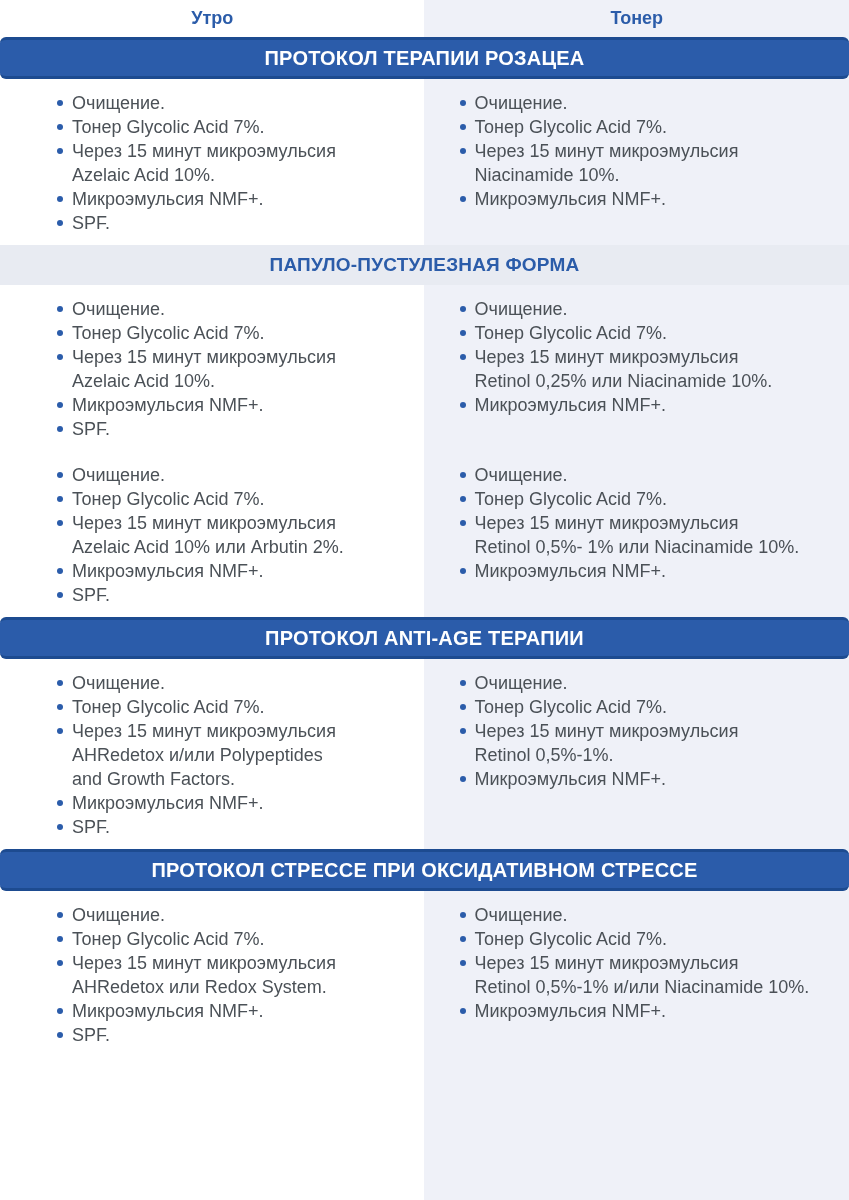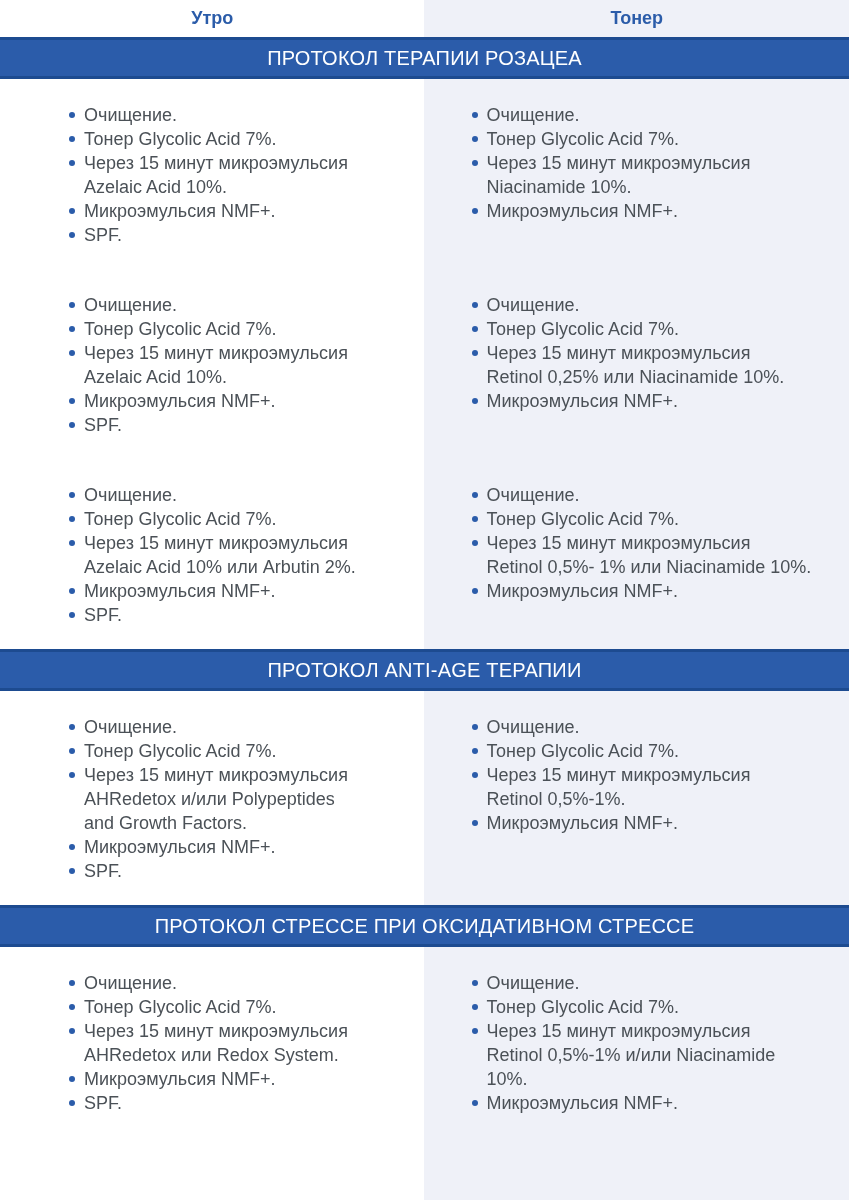--- a/index.html
+++ b/index.html
@@ -19,39 +19,39 @@
   .day-cell{
     width:50%;display:flex;align-items:center;justify-content:center;
     color:#2b5ca9;font-weight:bold;font-size:18px;
   }
   
   .banner-dark{
     flex:0 0 auto;
     background:#2b5caa;
     border-top:3px solid #1d4b90;
     border-bottom:3px solid #1d4b90;
-    color:#ffffff;font-weight:normal;font-size:20px;
+    color:#ffffff;font-weight:bold;font-size:20px;
     display:flex;align-items:center;justify-content:center;
-    height:36px;letter-spacing:.2px;
+    height:36px;letter-spacing:.2px;border-radius:6px;
   }
   
   .banner-light{
     flex:0 0 auto;
     background:#e8ebf2;
     color:#2b5ca9;font-weight:bold;font-size:19px;
     display:flex;align-items:center;justify-content:center;
     height:40px;letter-spacing:.2px;
   }
   
   .content-row{display:flex;flex:0 0 auto;}
   .content-row.grow{flex:1 1 auto;}
   .col{box-sizing:border-box;width:50%;}
   .col-morning{padding:12px 18px 10px 56px;}
   .col-evening{padding:12px 18px 10px 34px;}
-  ul.protocol{list-style:none;margin:12px;padding:0;}
+  ul.protocol{list-style:none;margin:0;padding:0;}
   ul.protocol li{
     position:relative;
     padding-left:16px;
     font-size:18px;line-height:24px;
     color:#4b5157;
     white-space:pre-line;
   }
   ul.protocol li::before{
     content:"";
     position:absolute;left:1px;top:9px;
@@ -86,20 +86,21 @@
       <ul class="protocol">
           <li>Очищение.</li>
           <li>Тонер Glycolic Acid 7%.</li>
           <li>Через 15 минут микроэмульсия
 Niacinamide 10%.</li>
           <li>Микроэмульсия NMF+.</li>
         </ul>
     </div>
   </div>
 
+  <div class="banner-light">ПАПУЛО-ПУСТУЛЕЗНАЯ ФОРМА</div>
   <div class="content-row" style="min-height:154px;">
     <div class="col col-morning">
       <ul class="protocol">
           <li>Очищение.</li>
           <li>Тонер Glycolic Acid 7%.</li>
           <li>Через 15 минут микроэмульсия
 Azelaic Acid 10%.</li>
           <li>Микроэмульсия NMF+.</li>
           <li>SPF.</li>
         </ul>

